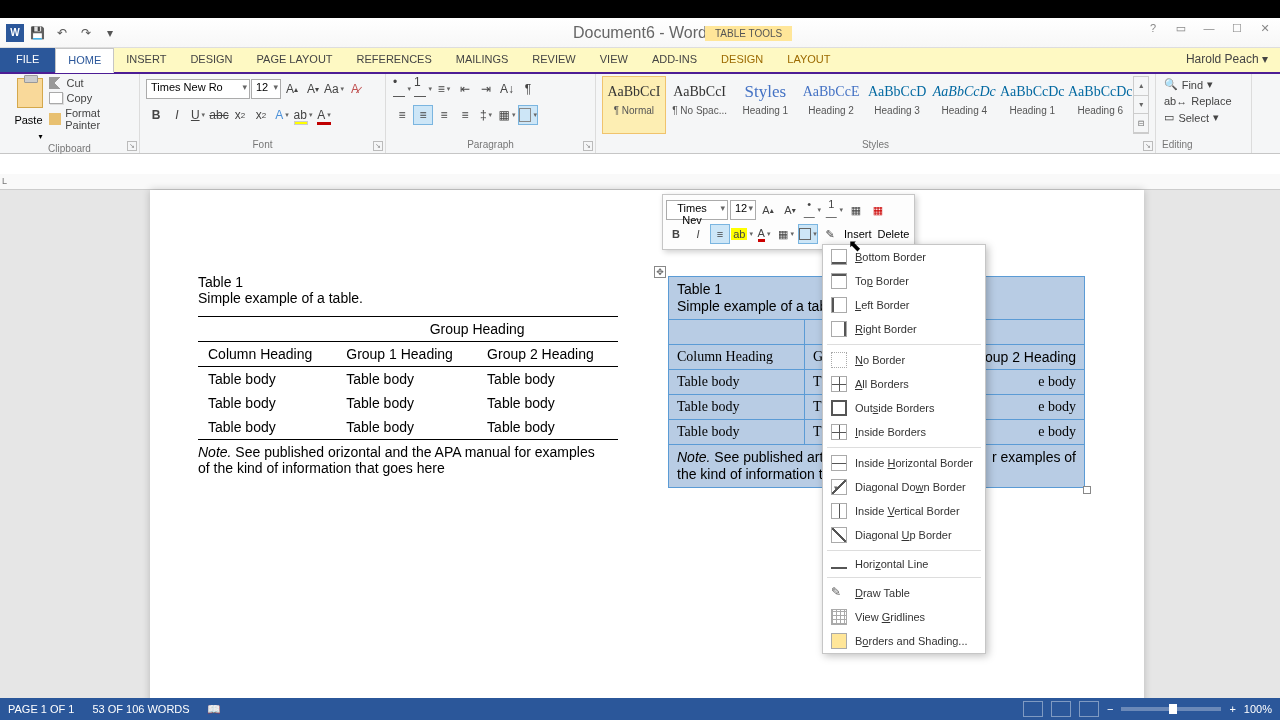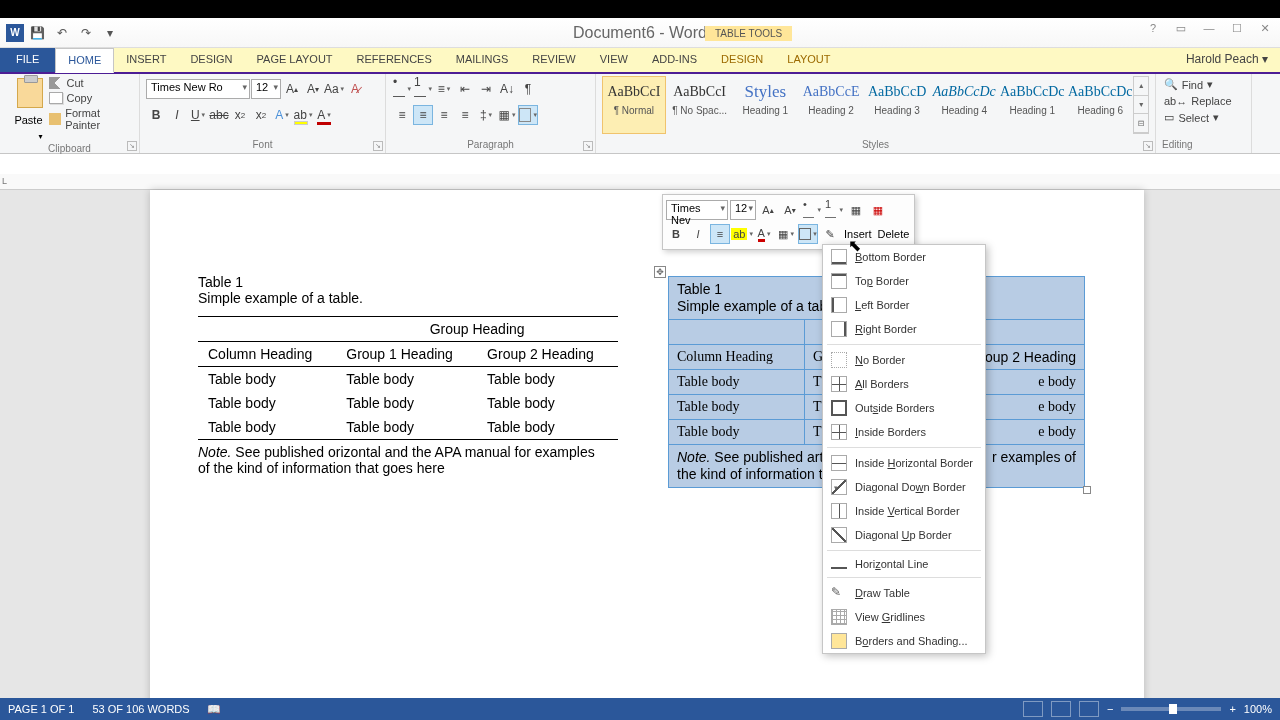--- a/index.html
+++ b/index.html
@@ -95,21 +95,21 @@
 .seltable { position:absolute; left:518px; top:86px; }
 .seltable .anchor { position:absolute; left:-14px; top:-10px; width:12px; height:12px; border:1px solid #888; font-size:9px; display:flex; align-items:center; justify-content:center; color:#666; }
 .seltable table { border-collapse:collapse; }
 .seltable td { border:1px solid #5b9bd5; background:#b8cce4; padding:4px 8px; font-family:"Times New Roman",serif; font-size:14px; }
 .seltable .hdr td { background:#b8cce4; }
 .seltable .gh { text-align:center; }
 .seltable .note-row td { font-size:14px; }
 .resize-sq { position:absolute; right:-6px; bottom:-6px; width:8px; height:8px; border:1px solid #888; background:#fff; }
 
 
-.minibar { position:absolute; left:662px; top:176px; background:#fdfdfd; border:1px solid #c6c6c6; box-shadow:2px 2px 6px rgba(0,0,0,0.2); padding:3px; }
+.minibar { position:absolute; left:662px; top:176px; background:#fdfdfd; border:1px solid #c6c6c6; box-shadow:2px 2px 6px rgba(0,0,0,0.2); padding:3px;text-align:center; }
 .minibar .row { display:flex; align-items:center; gap:2px; height:24px; }
 .minibar .combo.font { width:62px; }
 .minibar .combo.size { width:26px; }
 .minibar .rbtn { width:20px; height:20px; font-size:11px; }
 .minibar .rbtn.active { background:#cde6f7; border:1px solid #7ab5e0; }
 .minibar .lbl { font-size:11px; padding:0 2px; }
 
 
 .bmenu { position:absolute; left:822px; top:226px; width:164px; background:#fff; border:1px solid #c6c6c6; box-shadow:2px 2px 8px rgba(0,0,0,0.25); z-index:100; }
 .bmenu .mi { display:flex; align-items:center; gap:8px; padding:4px 8px; font-size:11px; color:#333; }

